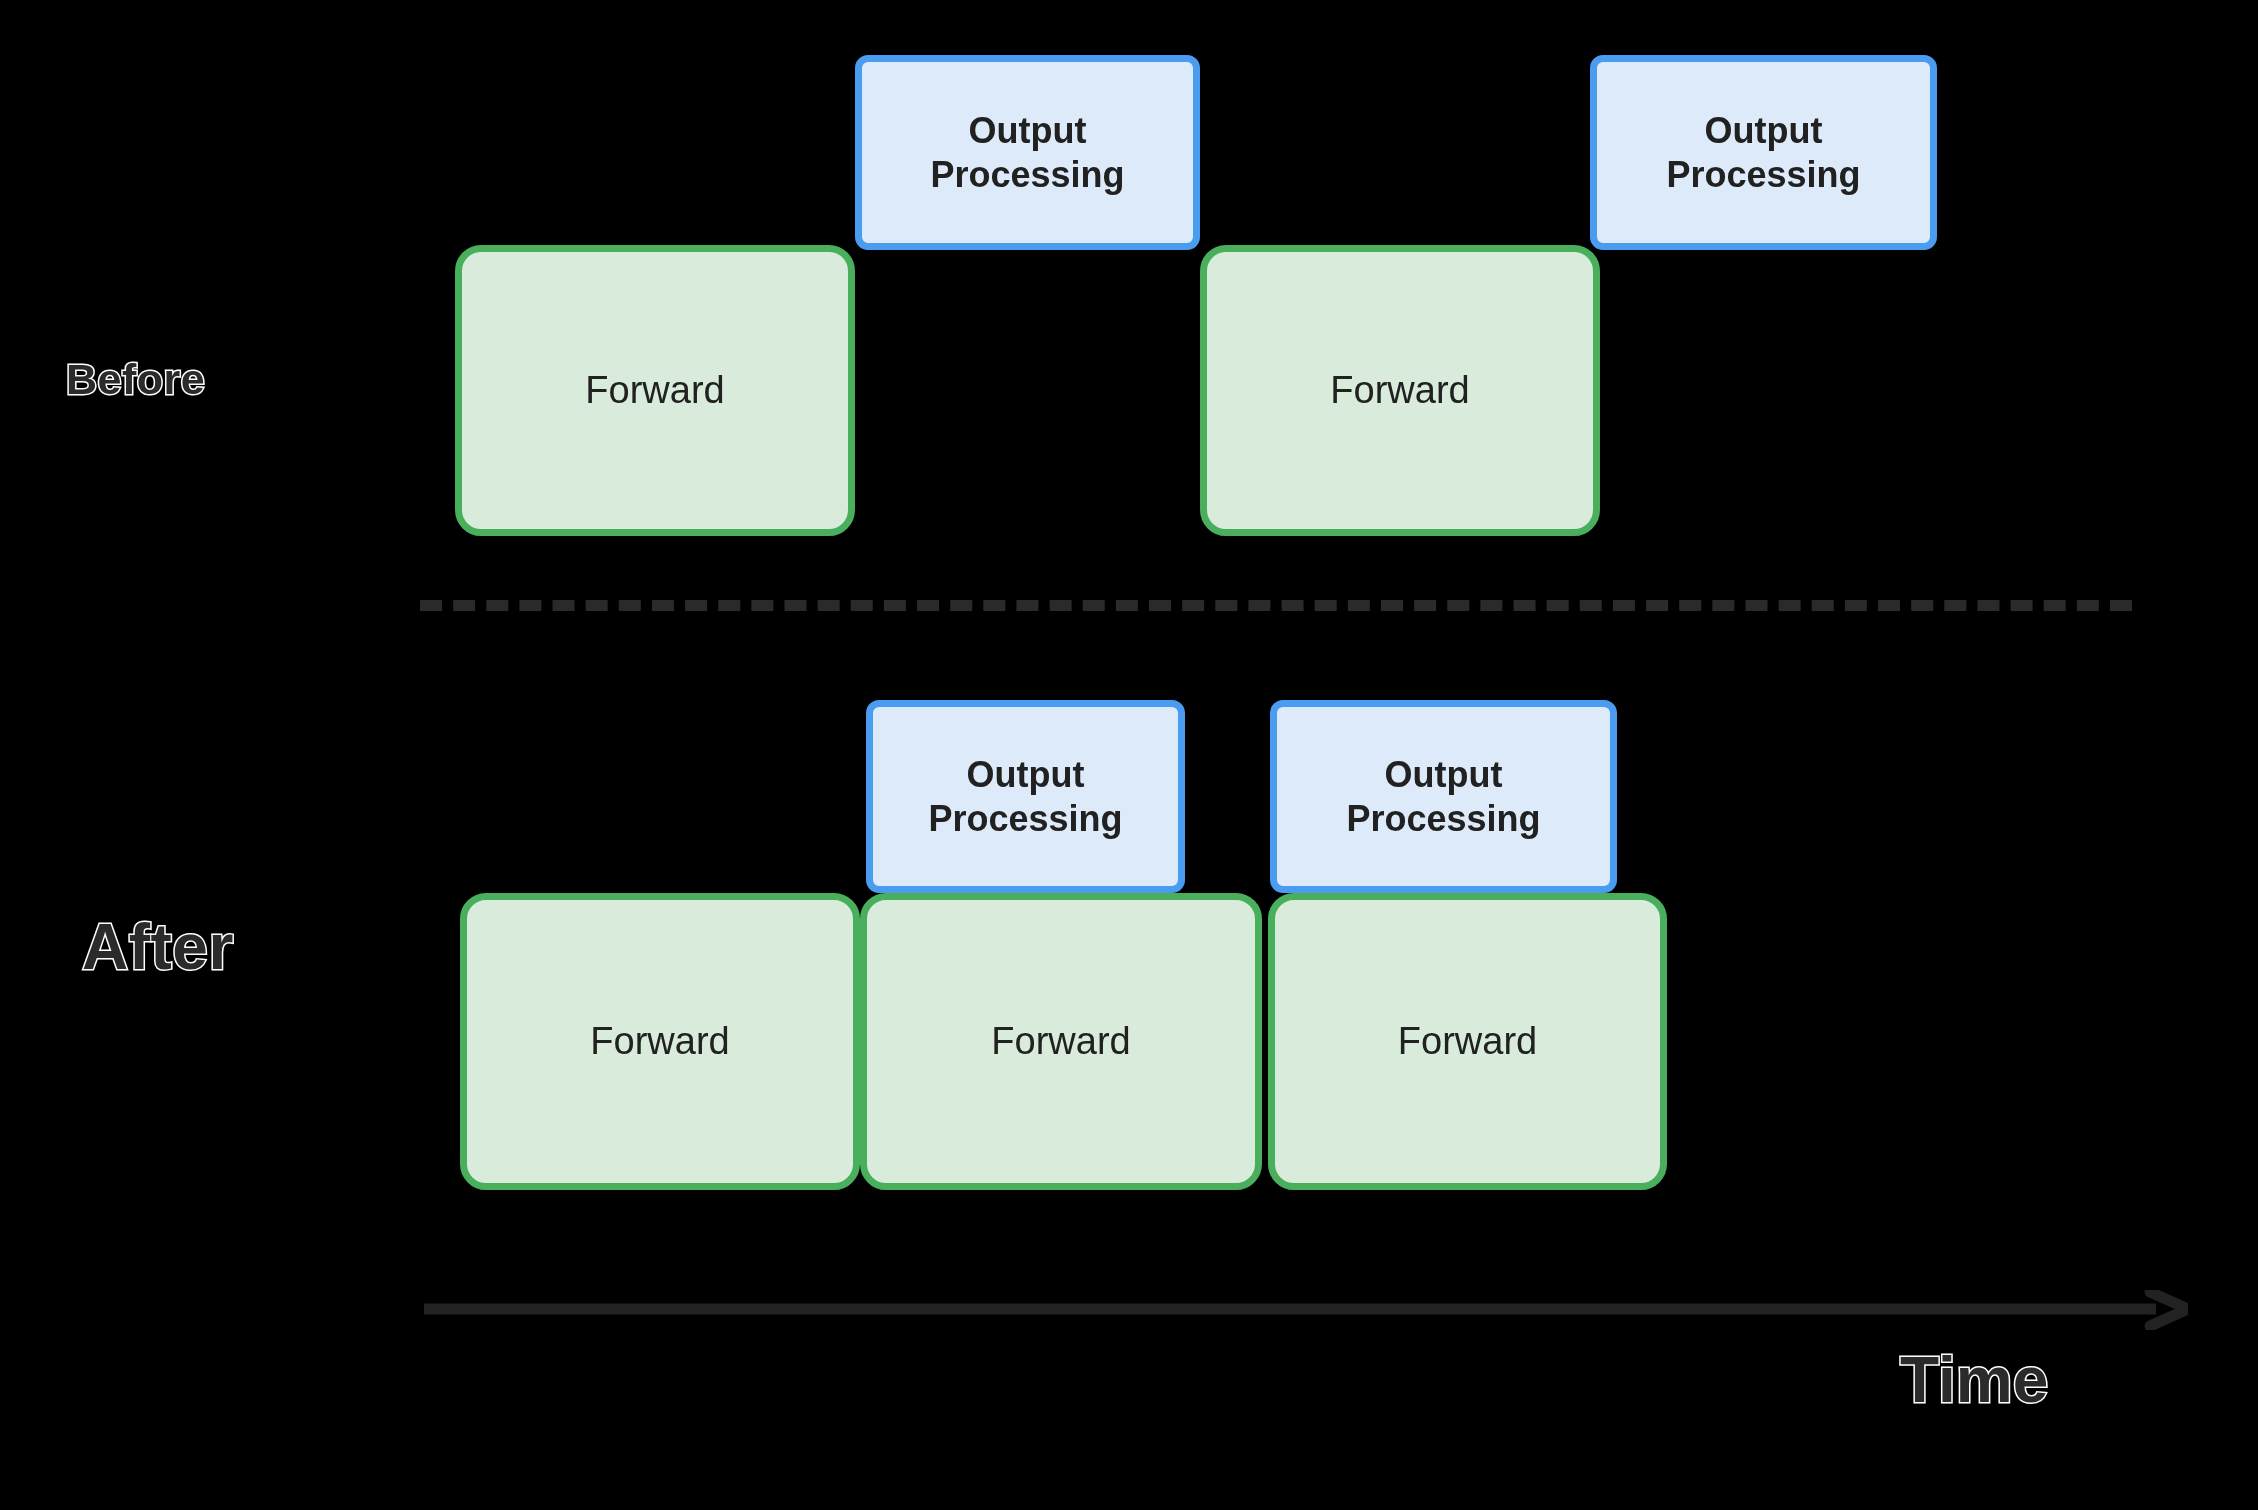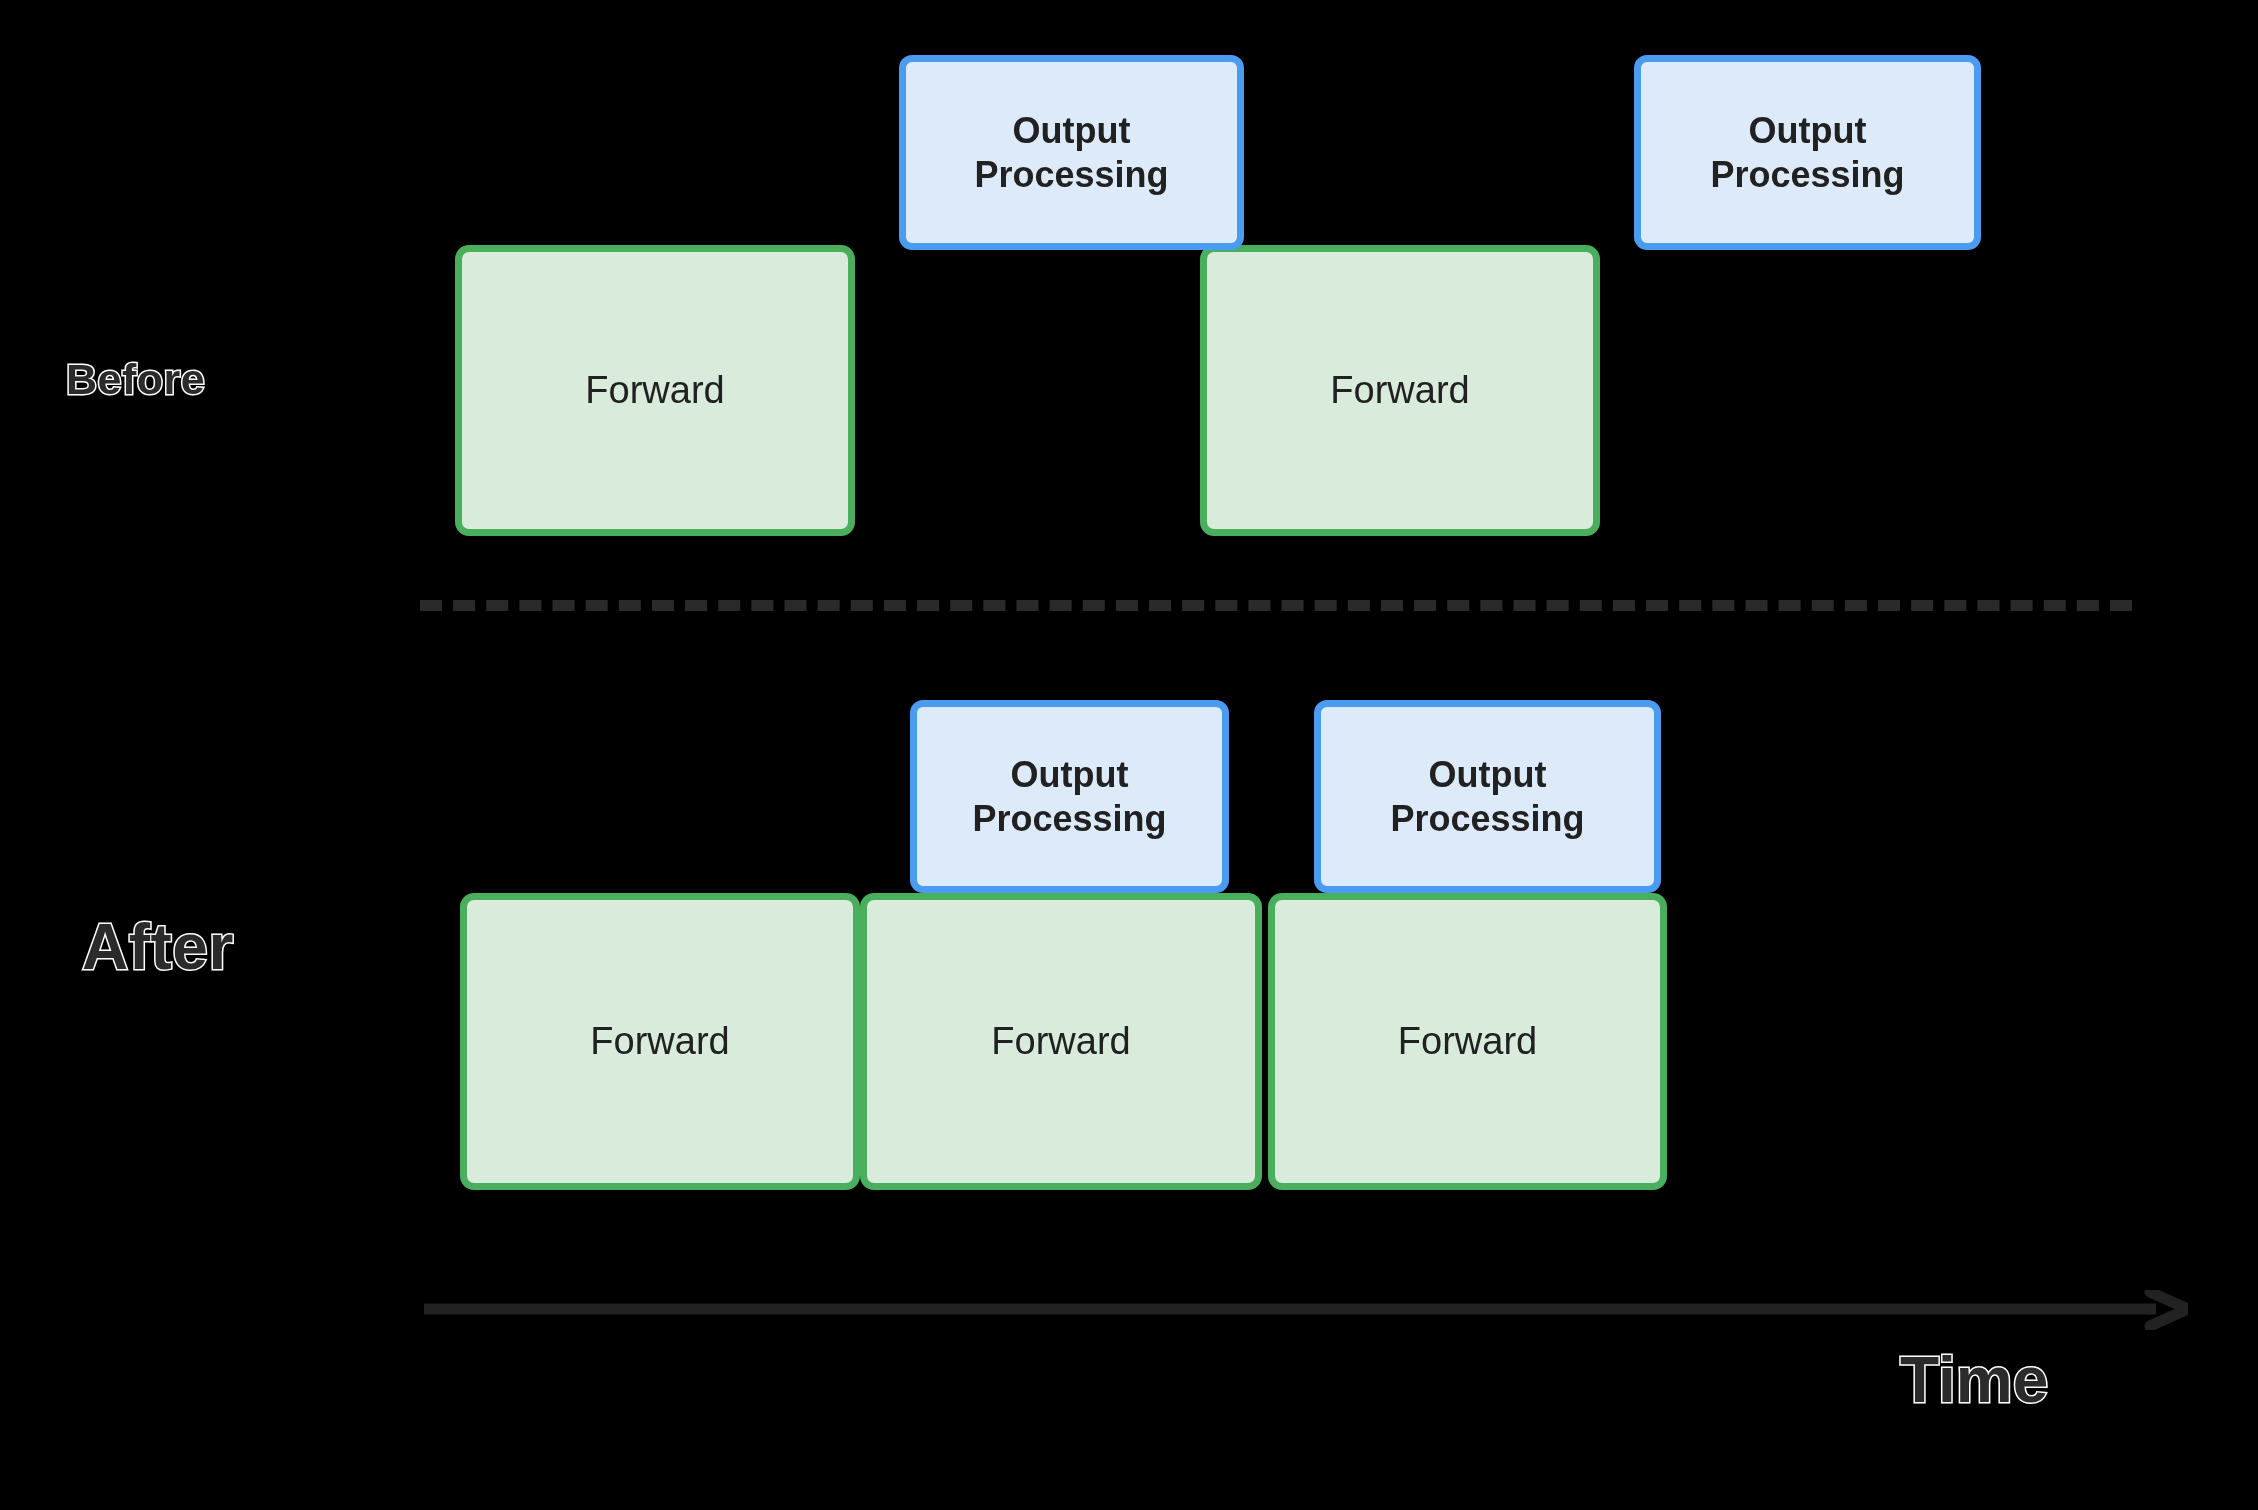--- a/index.html
+++ b/index.html
@@ -37,37 +37,36 @@
 
   
   .box {
     position: absolute;
     box-sizing: border-box;
     display: flex;
     align-items: center;
     justify-content: center;
     text-align: center;
     color: #212121;
-    border-radius: 14px;
+    border-radius: 26px;
   }
   .box-forward {
     background: #d9ecdb;
     border: 7px solid #4aaf5c;
     font-size: 38px;
     font-weight: 400;
   }
   .box-output {
     background: #ddeaf9;
     border: 7px solid #4a9cf0;
     border-radius: 13px;
     font-size: 36px;
     font-weight: 700;
     line-height: 1.22;
     z-index: 3;
-    margin-left: 44px;
   }
   .box-label { pointer-events: none; white-space: pre-line; }
 
   
   .divider {
     position: absolute;
     left: 420px;
     top: 600px;
     width: 1712px;
     height: 0;

